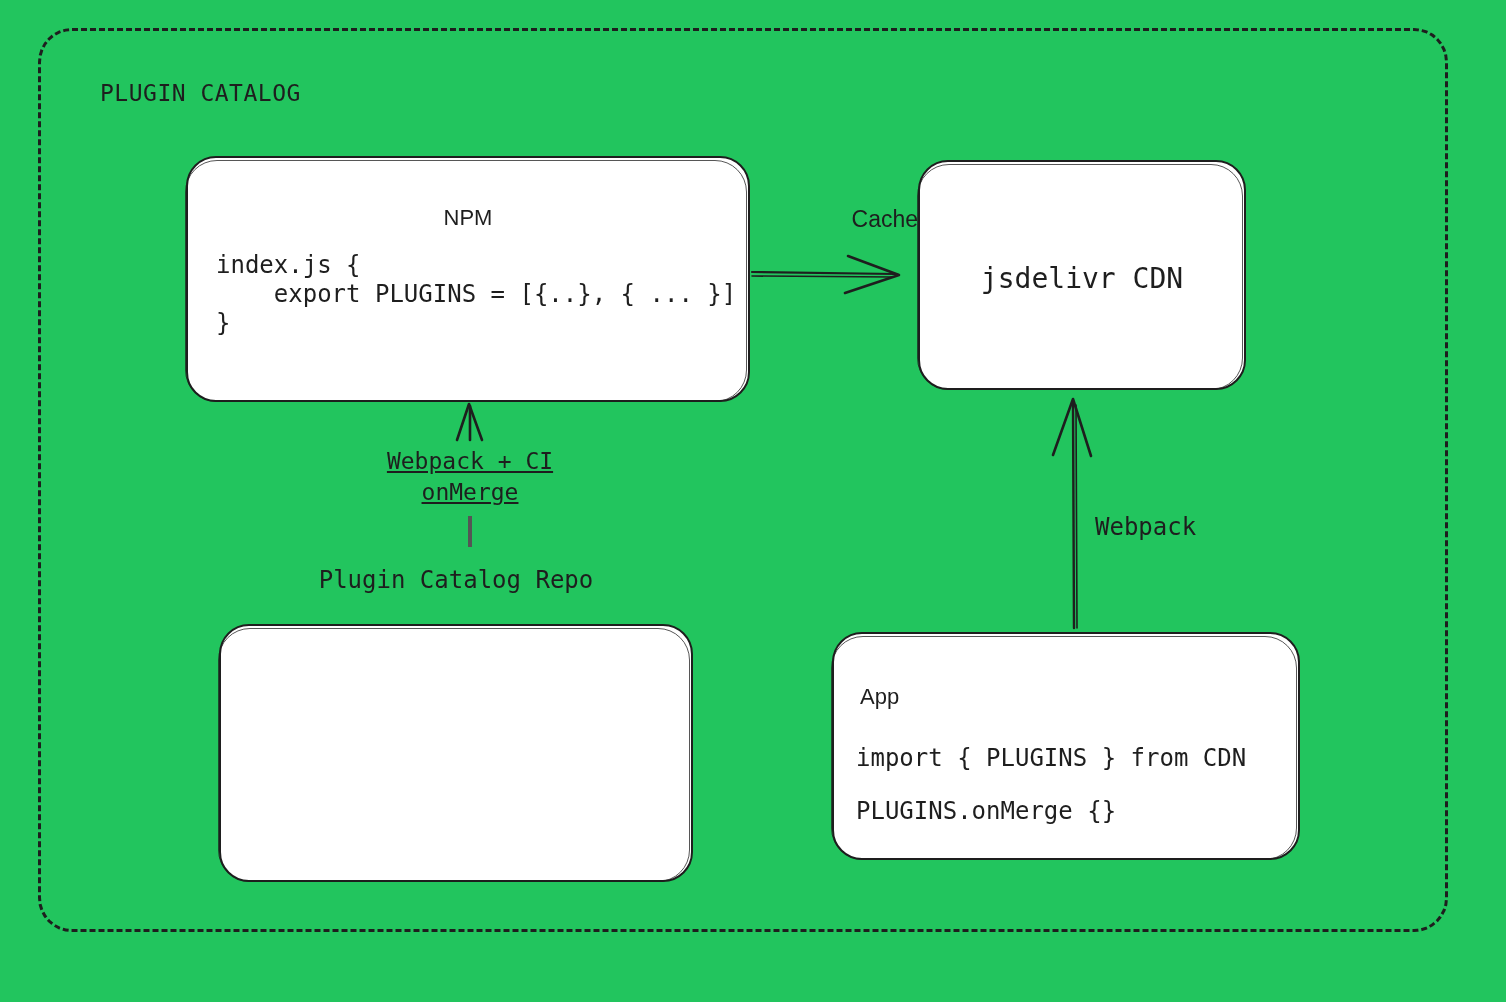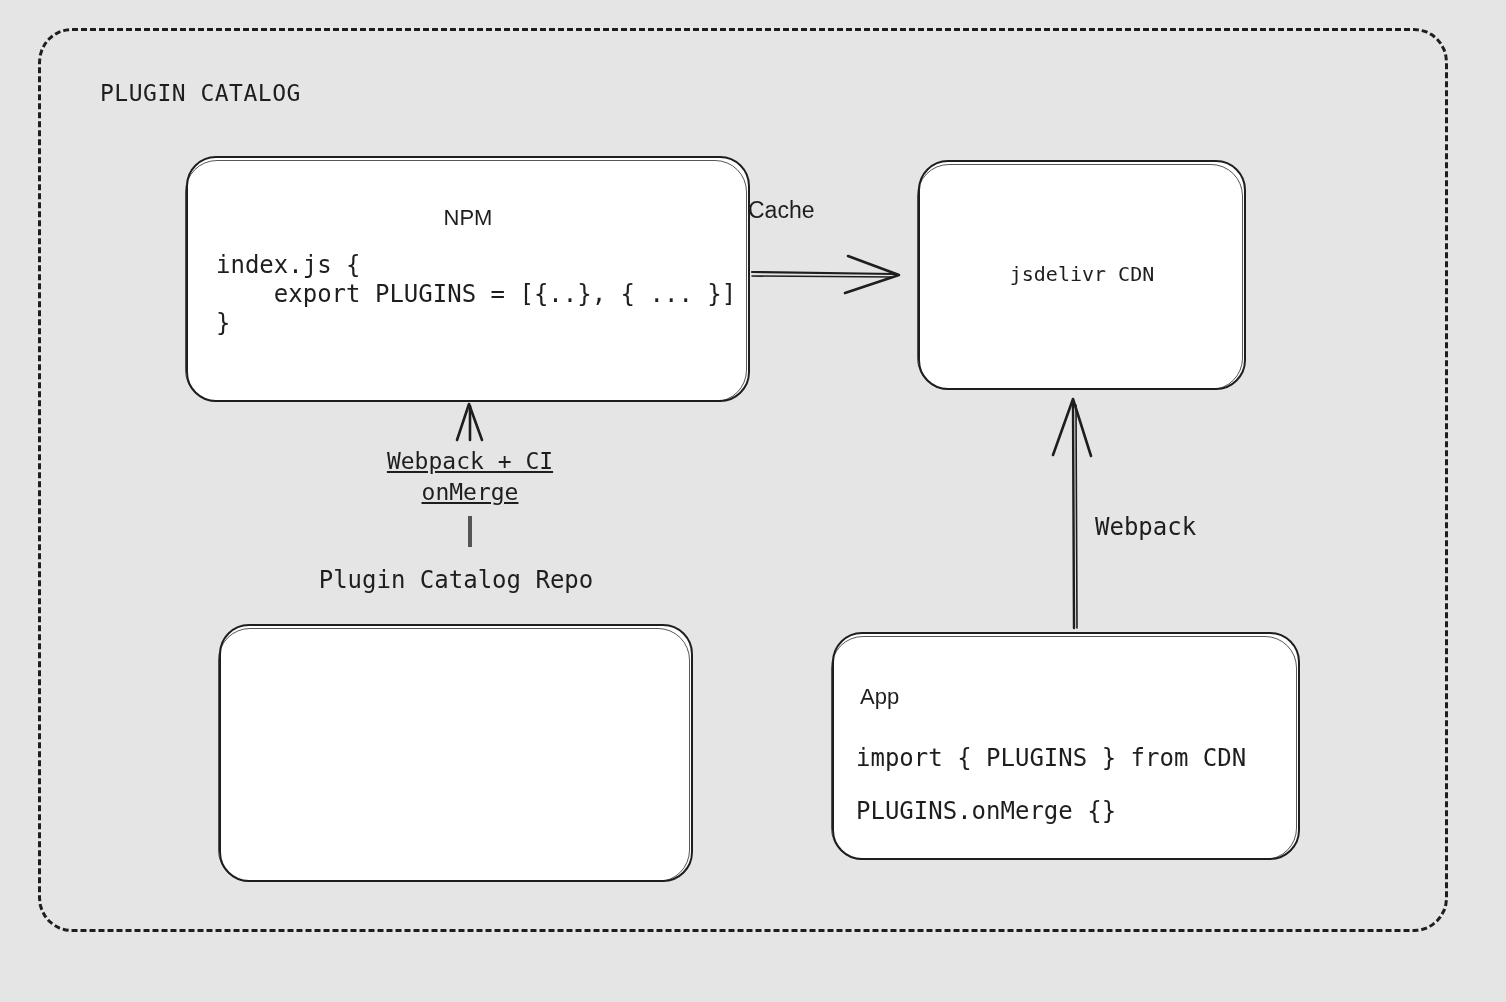--- a/index.html
+++ b/index.html
@@ -8,21 +8,21 @@
     padding: 0;
     background: #ffffff;
   }
   body {
     font-family: "Liberation Sans", sans-serif;
   }
   #canvas {
     position: relative;
     width: 1506px;
     height: 1002px;
-    background: #e5e5e5;
+    background: #22c55e;
     overflow: hidden;
   }
   .abs { position: absolute; }
 
   
   #outer-container {
     left: 38px;
     top: 28px;
     width: 1410px;
     height: 904px;
@@ -98,21 +98,21 @@
     text-align: center;
   }
   #npm-code {
     left: 216px; top: 251px;
   }
 
   #cdn-title {
     left: 918px; top: 262px; width: 328px;
     text-align: center;
     font-family: "DejaVu Sans Mono", "Liberation Mono", monospace;
-    font-size: 20px;
+    font-size: 28px;
     color: #1e1e1e;
     white-space: pre;
   }
 
   #repo-caption {
     left: 219px; top: 566px; width: 474px;
     text-align: center;
     font-family: "DejaVu Sans Mono", "Liberation Mono", monospace;
     font-size: 24px;
     color: #1e1e1e;
@@ -125,25 +125,25 @@
   #app-title {
     left: 860px; top: 675px;
   }
   #app-code {
     left: 856px; top: 732px;
     line-height: 53px;
   }
 
   
   #label-cache {
-    left: 748px; top: 197px; width: 170px;
+    left: 748px; top: 206px; width: 170px;
     font-family: "Liberation Sans", sans-serif;
     font-size: 23px;
     color: #1e1e1e;
-    text-align: left;
+    text-align: right;
     white-space: pre;
   }
   #label-webpack {
     left: 340px; top: 446px; width: 260px;
   }
   #label-import {
     left: 1095px; top: 513px;
     font-family: "DejaVu Sans Mono", "Liberation Mono", monospace;
     font-size: 24px;
     color: #1e1e1e;

